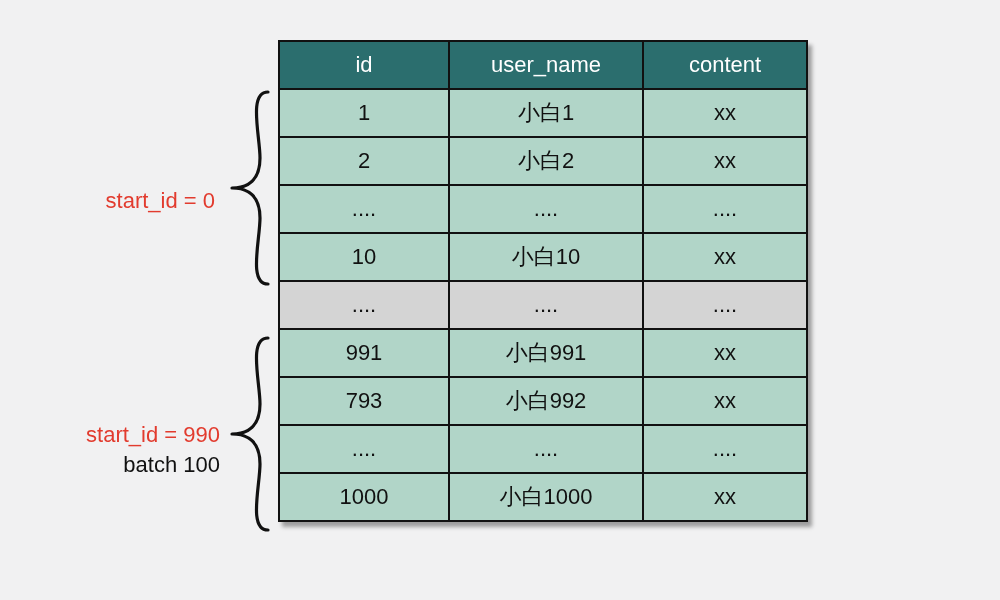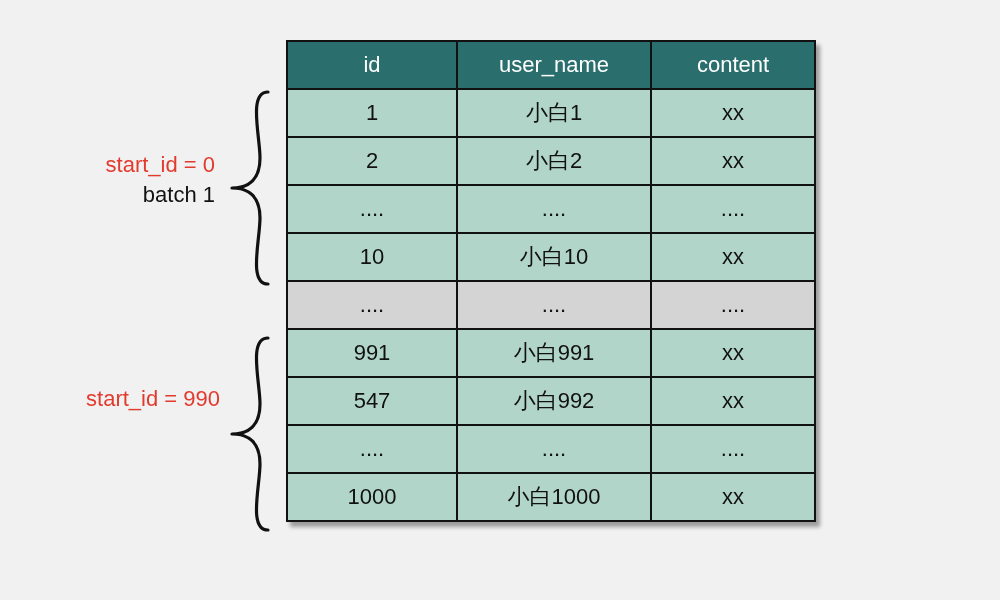--- a/index.html
+++ b/index.html
@@ -8,21 +8,21 @@
     width: 1000px;
     height: 600px;
     background: #f1f1f2;
     font-family: Arial, "Helvetica Neue", sans-serif;
     font-size: 22px;
     position: relative;
     overflow: hidden;
   }
   .wrap {
     position: absolute;
-    left: 286px;
+    left: 278px;
     top: 40px;
     border-radius: 29px;
   }
   table {
     border-collapse: collapse;
     box-shadow: 4px 5px 4px rgba(0,0,0,0.35);
   }
   th, td {
     border: 2px solid #111;
     text-align: center;
@@ -43,20 +43,21 @@
     background: #d4d4d4;
   }
   .col-id { width: 170px; }
   .col-user { width: 194px; }
   .col-content { width: 164px; }
 
   .labelbox {
     position: absolute;
     text-align: right;
     line-height: 1.35;
+    margin-top: 36px;
   }
   .labelbox .red { color: #e23b2e; }
   .labelbox .blk { color: #111; }
 
   .brace {
     position: absolute;
     overflow: visible;
   }
   .brace path {
     fill: none;
@@ -103,45 +104,45 @@
         <td>....</td>
         <td>....</td>
         <td>....</td>
       </tr>
       <tr>
         <td>991</td>
         <td>小白991</td>
         <td>xx</td>
       </tr>
       <tr>
-        <td>547</td>
+        <td>793</td>
         <td>小白992</td>
         <td>xx</td>
       </tr>
       <tr>
         <td>....</td>
         <td>....</td>
         <td>....</td>
       </tr>
       <tr>
         <td>1000</td>
         <td>小白1000</td>
         <td>xx</td>
       </tr>
     </tbody>
   </table>
 </div>
 
 <div class="labelbox" style="left:45px; top:150px; width:170px;">
   <div class="red">start_id = 0</div>
-  <div class="blk">batch 1</div>
 </div>
 
 <div class="labelbox" style="left:35px; top:384px; width:185px;">
   <div class="red">start_id = 990</div>
+  <div class="blk">batch 100</div>
 </div>
 
 <svg class="brace" style="left:226px; top:88px;" width="46" height="200" viewBox="0 0 46 200">
   <path d="M42 4 C22 4 34 48 34 70 C34 92 22 100 6 100 C22 100 34 108 34 130 C34 152 22 196 42 196"></path>
 </svg>
 
 <svg class="brace" style="left:226px; top:334px;" width="46" height="200" viewBox="0 0 46 200">
   <path d="M42 4 C22 4 34 48 34 70 C34 92 22 100 6 100 C22 100 34 108 34 130 C34 152 22 196 42 196"></path>
 </svg>
 

